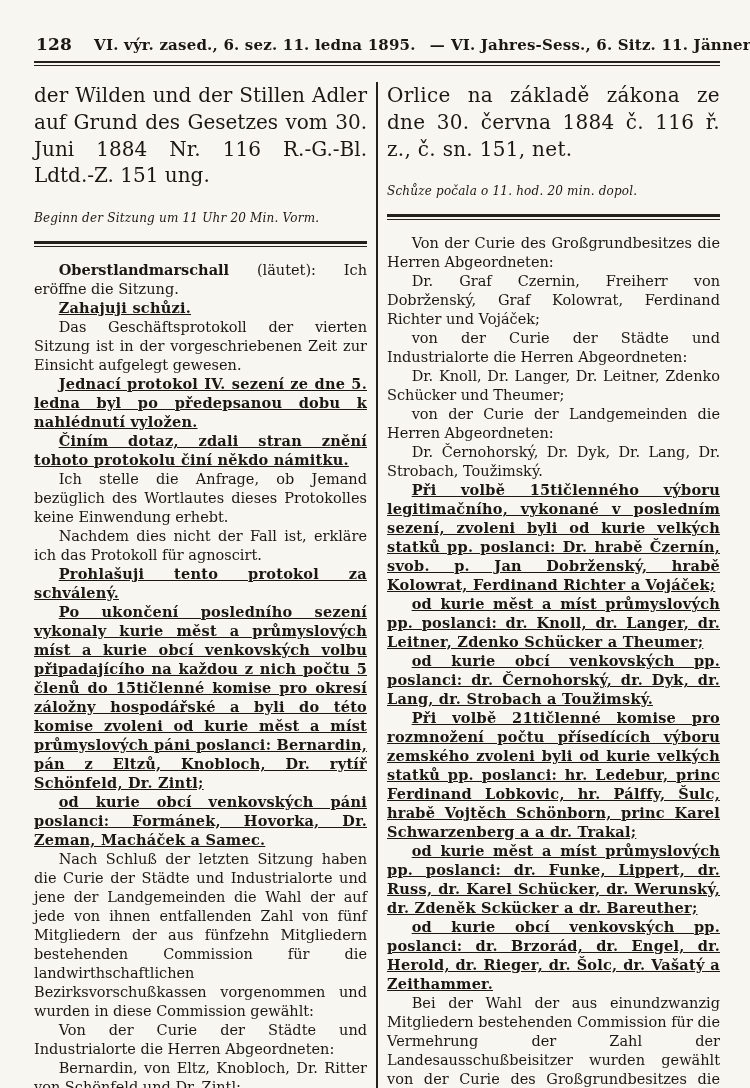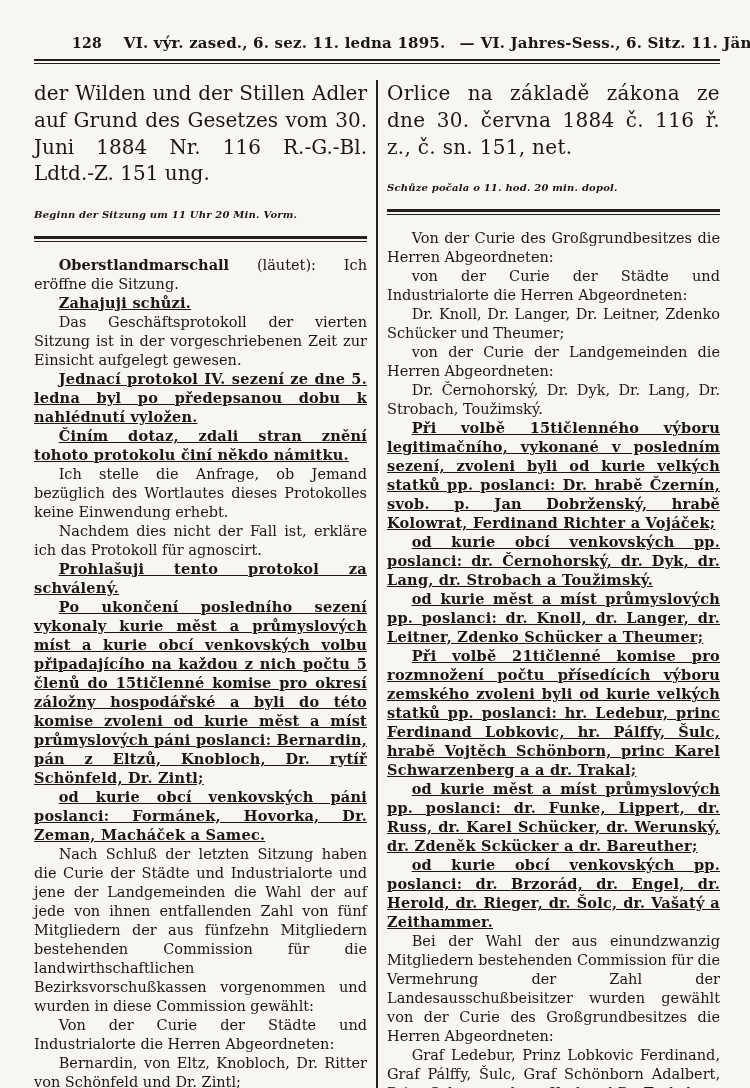--- a/index.html
+++ b/index.html
@@ -22,21 +22,21 @@
   
   .header-row {
     display: flex;
     align-items: baseline;
     font-size: 15px;
     font-weight: bold;
     white-space: nowrap;
     letter-spacing: 0.2px;
     padding: 0 2px;
   }
-  .header-row .pgnum { margin-right: 22px; font-size: 14px; margin-left: 36px; }
+  .header-row .pgnum { margin-right: 22px; font-size: 17px; }
   .header-row .htext { margin-right: 8px; }
   .header-row .hdash { margin: 0 6px; }
   .double-rule {
     margin-top: 7px;
     height: 2px;
     border-top: 2.4px solid #24201b;
     border-bottom: 1px solid #24201b;
   }
   
   .columns {
@@ -57,23 +57,23 @@
   }
   
   .preamble {
     font-size: 20px;
     line-height: 1.34;
     text-align: justify;
     margin: 0;
   }
   .preamble.cs { letter-spacing: 0.3px; }
   .session-line {
-    font-size: 10px;
+    font-size: 12px;
     font-style: italic;
-    font-weight: bold;
+    font-weight: normal;
     margin: 22px 0 0 0;
     white-space: nowrap;
     letter-spacing: 0.2px;
   }
   .col-rule {
     margin-top: 16px;
     height: 2px;
     border-top: 3px solid #24201b;
     border-bottom: 1px solid #24201b;
   }
@@ -128,27 +128,28 @@
     </div>
 
     <div class="v-divider"></div>
 
     <div class="col right">
       <p class="preamble cs">Orlice na základě zákona ze dne 30. června 1884 č. 116 ř. z., č. sn. 151, net.</p>
       <p class="session-line">Schůze počala o 11. hod. 20 min. dopol.</p>
       <div class="col-rule"></div>
       <div class="body-text">
           <p class="para de">Von der Curie des Großgrundbesitzes die Herren Abgeordneten:</p>
+          <p class="para de">Dr. Graf Czernin, Freiherr von Dobrženský, Graf Kolowrat, Ferdinand Richter und Vojáček;</p>
           <p class="para de">von der Curie der Städte und Industrialorte die Herren Abgeordneten:</p>
           <p class="para de">Dr. Knoll, Dr. Langer, Dr. Leitner, Zdenko Schücker und Theumer;</p>
           <p class="para de">von der Curie der Landgemeinden die Herren Abgeordneten:</p>
           <p class="para de">Dr. Černohorský, Dr. Dyk, Dr. Lang, Dr. Strobach, Toužimský.</p>
           <p class="para cs">Při volbě 15tičlenného výboru legitimačního, vykonané v posledním sezení, zvoleni byli od kurie velkých statků pp. poslanci: Dr. hrabě Čzernín, svob. p. Jan Dobrženský, hrabě Kolowrat, Ferdinand Richter a Vojáček;</p>
+          <p class="para cs">od kurie měst a míst průmyslových pp. poslanci: dr. Knoll, dr. Langer, dr. Leitner, Zdenko Schücker a Theumer;</p>
           <p class="para cs">od kurie obcí venkovských pp. poslanci: dr. Černohorský, dr. Dyk, dr. Lang, dr. Strobach a Toužimský.</p>
-          <p class="para cs">od kurie měst a míst průmyslových pp. poslanci: dr. Knoll, dr. Langer, dr. Leitner, Zdenko Schücker a Theumer;</p>
           <p class="para cs">Při volbě 21tičlenné komise pro rozmnožení počtu přísedících výboru zemského zvoleni byli od kurie velkých statků pp. poslanci: hr. Ledebur, princ Ferdinand Lobkovic, hr. Pálffy, Šulc, hrabě Vojtěch Schönborn, princ Karel Schwarzenberg a a dr. Trakal;</p>
           <p class="para cs">od kurie měst a míst průmyslových pp. poslanci: dr. Funke, Lippert, dr. Russ, dr. Karel Schücker, dr. Werunský, dr. Zdeněk Sckücker a dr. Bareuther;</p>
           <p class="para cs">od kurie obcí venkovských pp. poslanci: dr. Brzorád, dr. Engel, dr. Herold, dr. Rieger, dr. Šolc, dr. Vašatý a Zeithammer.</p>
           <p class="para de">Bei der Wahl der aus einundzwanzig Mitgliedern bestehenden Commission für die Vermehrung der Zahl der Landesausschußbeisitzer wurden gewählt von der Curie des Großgrundbesitzes die Herren Abgeordneten:</p>
           <p class="para de">Graf Ledebur, Prinz Lobkovic Ferdinand, Graf Pálffy, Šulc, Graf Schönborn Adalbert, Prinz Schwarzenberg Karl und Dr. Trakal;</p>
         </div>
     </div>
 
   </div>
 </div>

